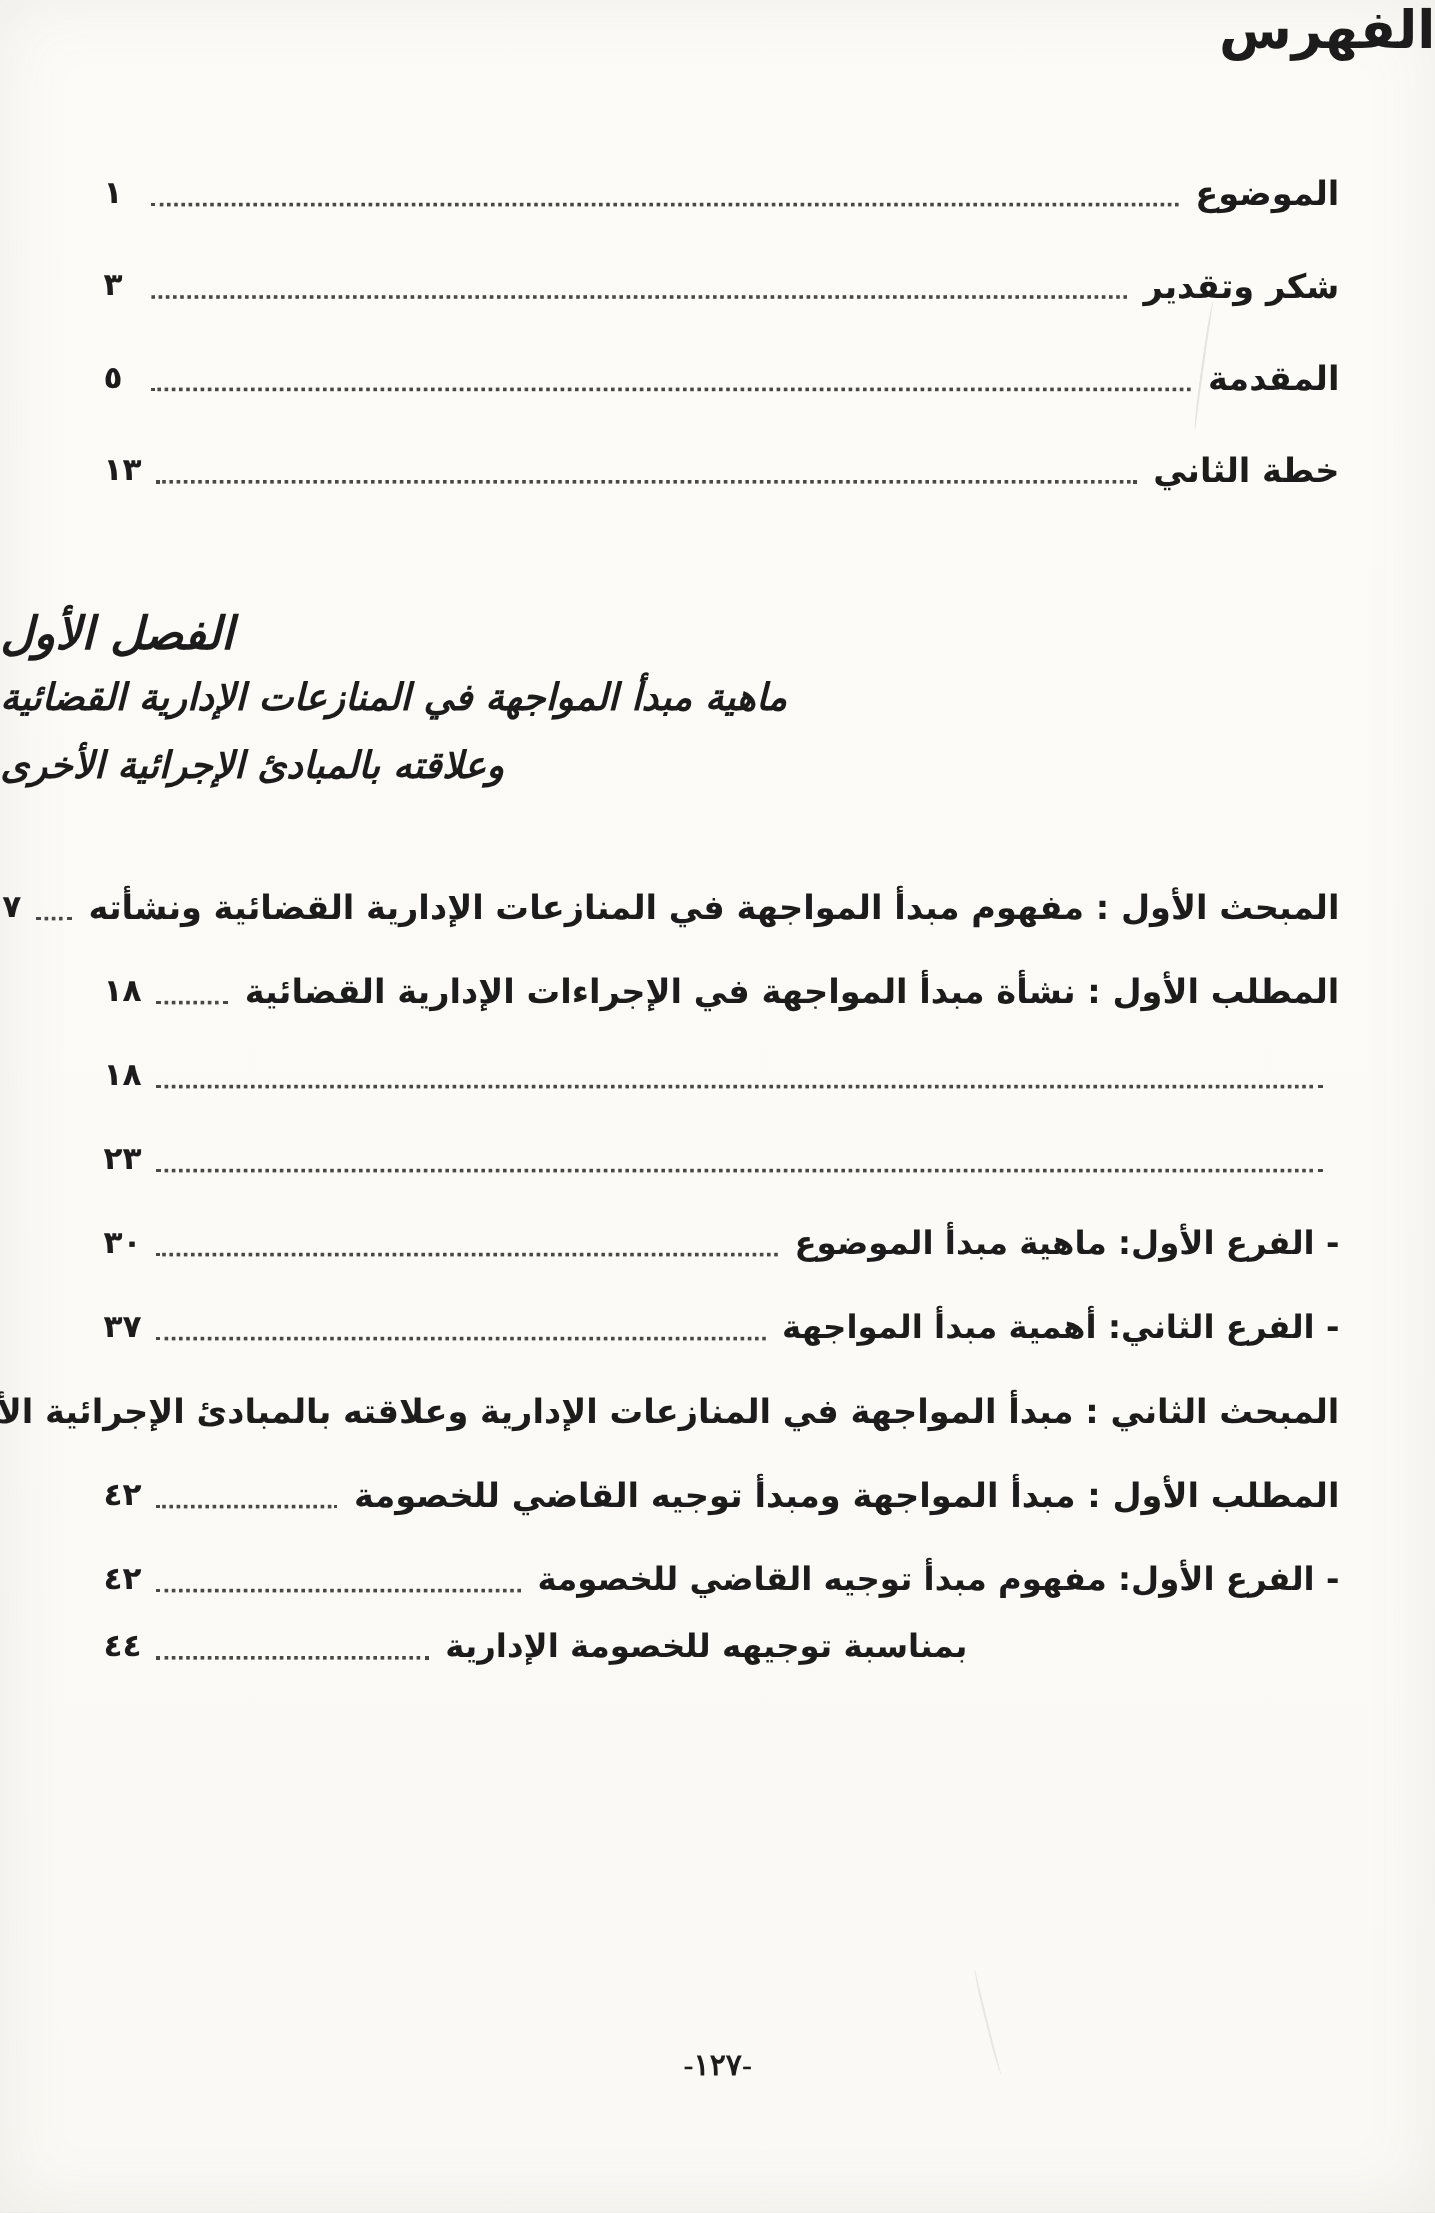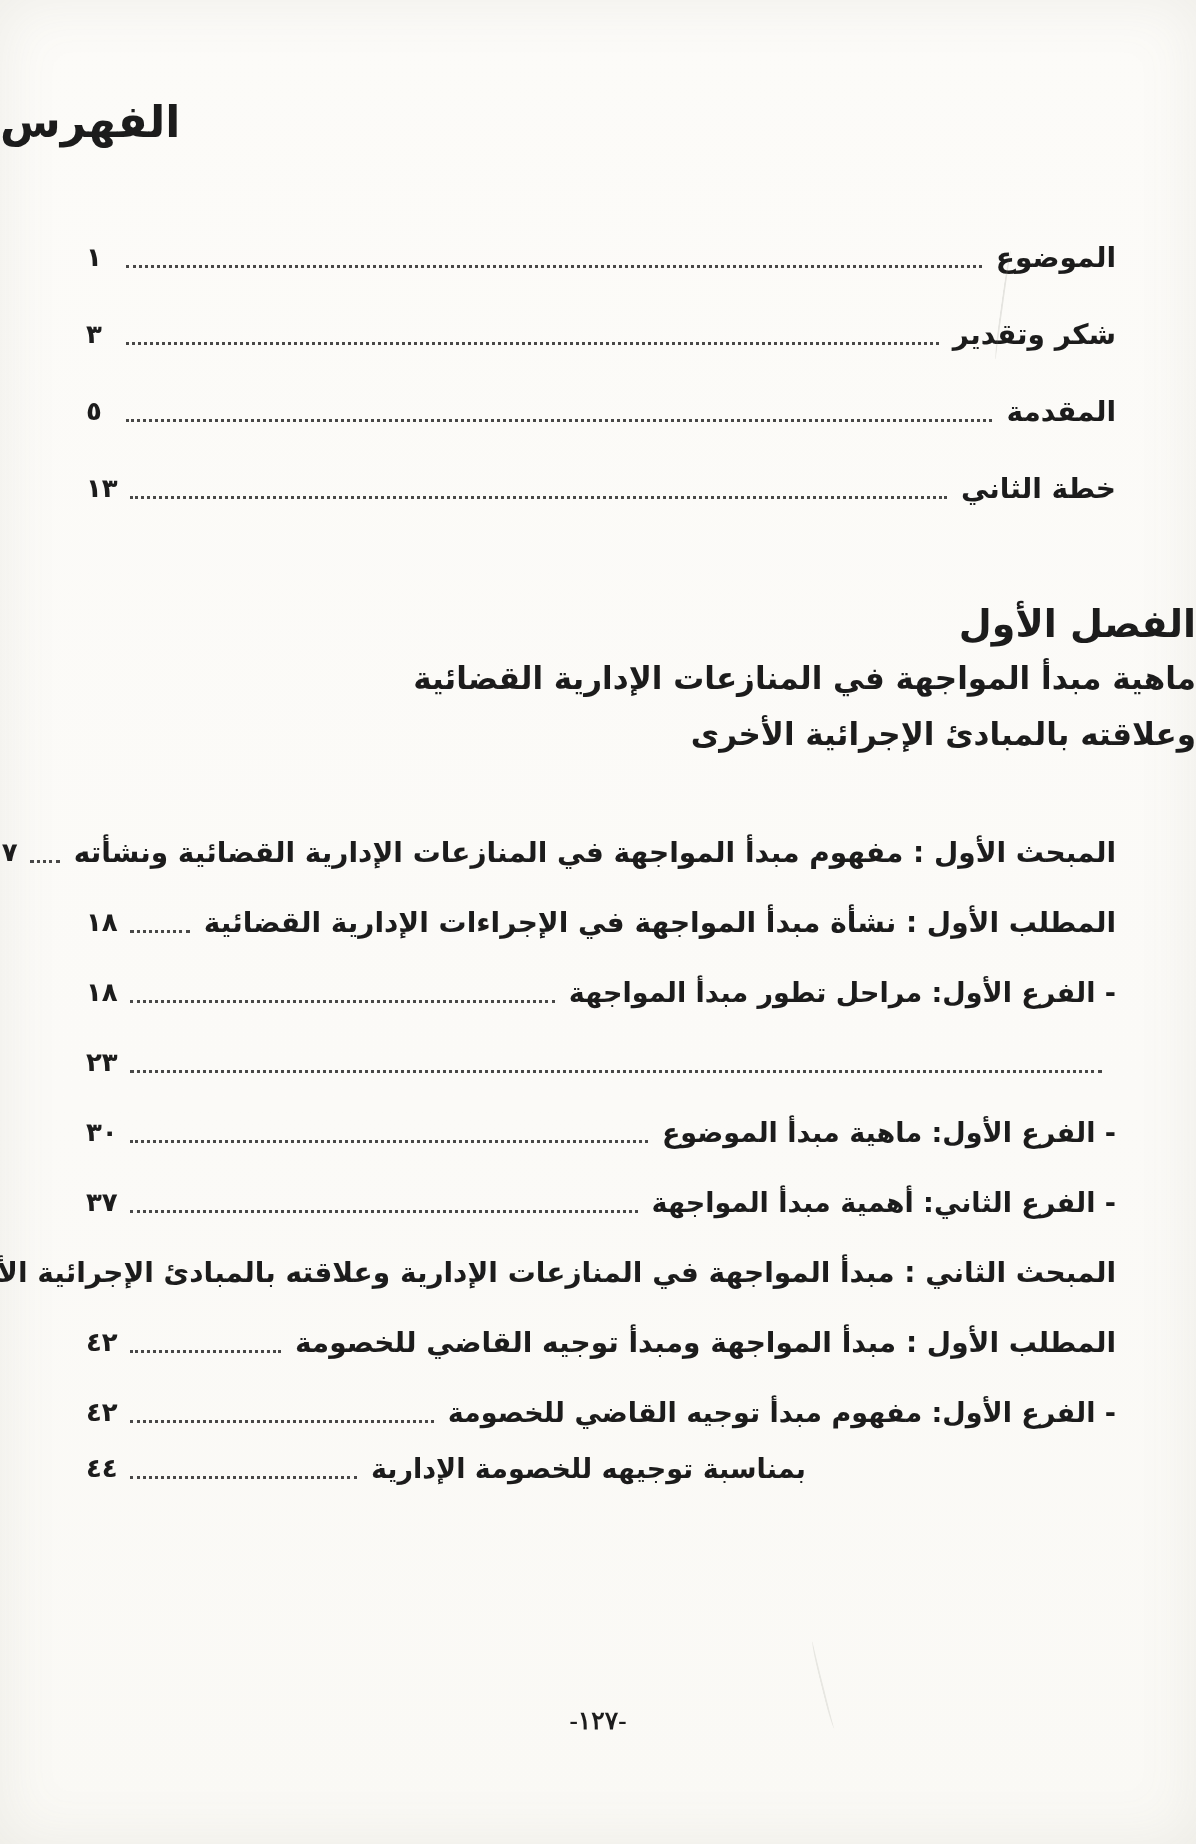--- a/index.html
+++ b/index.html
@@ -13,22 +13,21 @@
     height: 1844px;
     margin: 0 auto;
     background: linear-gradient(180deg, #fcfbf8 0%, #fbfaf7 60%, #faf9f5 100%);
     box-shadow: inset 0 0 60px rgba(120,115,100,0.10);
     overflow: hidden;
     direction: rtl;
     font-family: "DejaVu Sans", sans-serif;
     color: #1c1c1c;
   }
   .doc-title {
-    padding-top: 96px;
-    text-align: left;
+    text-align: right;
     font-size: 44px;
     font-weight: bold;
     letter-spacing: 1px;
   }
   .front-list {
     margin: 88px 80px 0 86px;
   }
   .front-list .row {
     margin-bottom: 33px;
   }
@@ -52,21 +51,22 @@
   }
   .row .num {
     font-weight: bold;
     font-size: 26px;
     flex-shrink: 0;
     min-width: 28px;
     text-align: left;
   }
   .chapter-heading {
     margin-top: 88px;
-    text-align: right;
+    text-align: left;
+    font-style: italic;
   }
   .chapter-heading .chapter-title {
     font-size: 38px;
     font-weight: bold;
     line-height: 52px;
   }
   .chapter-heading .chapter-subtitle {
     font-size: 31px;
     font-weight: bold;
     line-height: 56px;
@@ -165,21 +165,20 @@
       <span class="num">١٧</span>
     </div>
 
     <div class="row level-matlab">
       <span class="label">المطلب الأول : نشأة مبدأ المواجهة في الإجراءات الإدارية القضائية</span>
       <span class="dots"></span>
       <span class="num">١٨</span>
     </div>
 
     <div class="row level-far">
-      <span class="label">- الفرع الأول: مراحل تطور مبدأ المواجهة</span>
       <span class="dots"></span>
       <span class="num">١٨</span>
     </div>
 
     <div class="row level-far">
       <span class="dots"></span>
       <span class="num">٢٣</span>
     </div>
 
 

